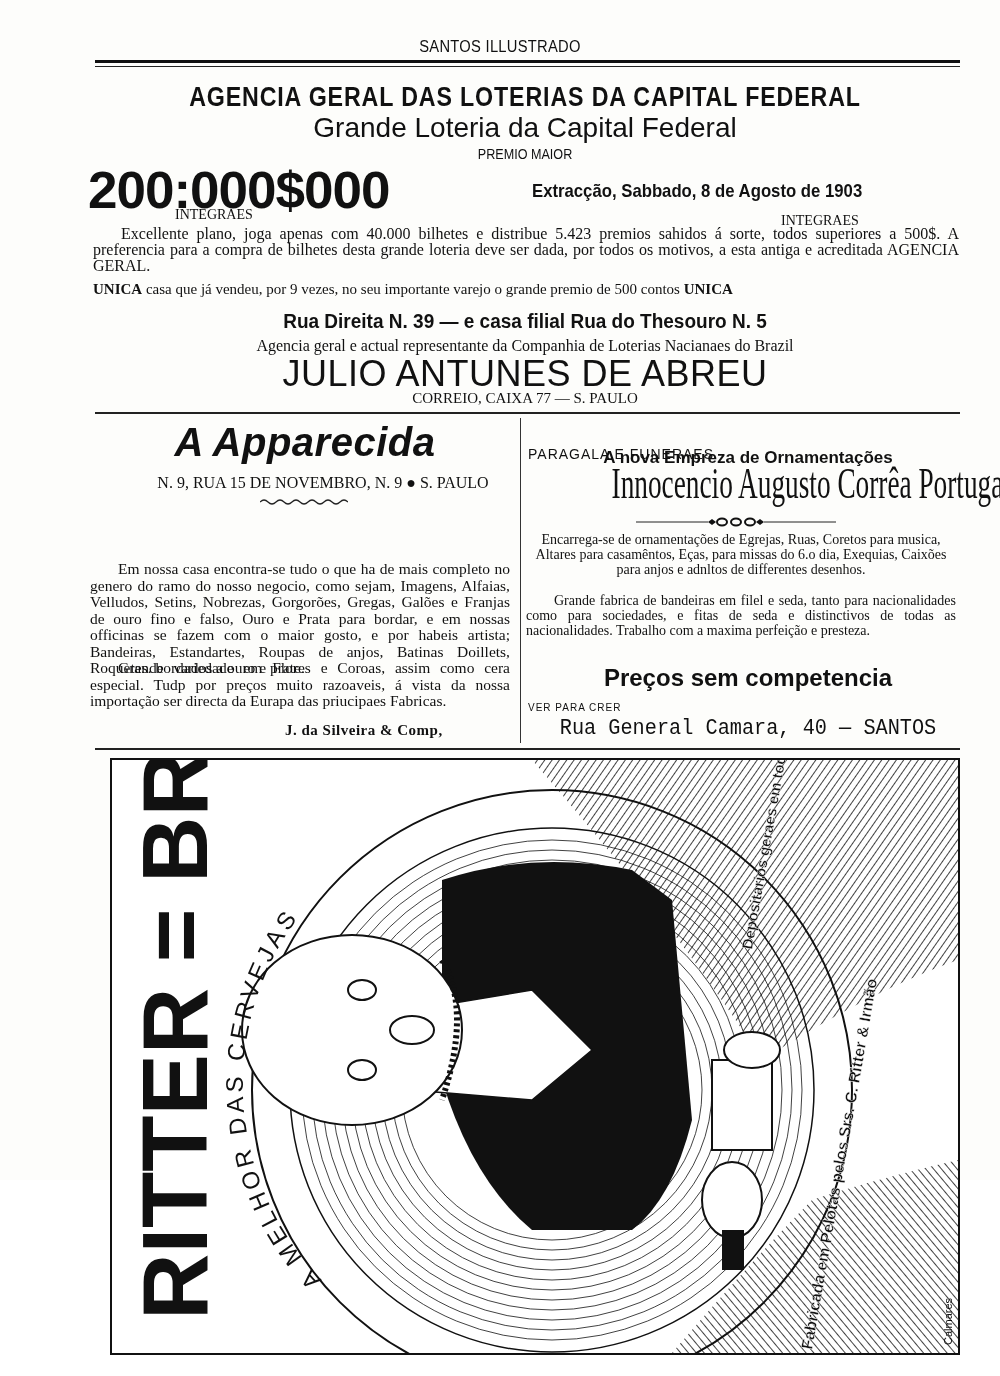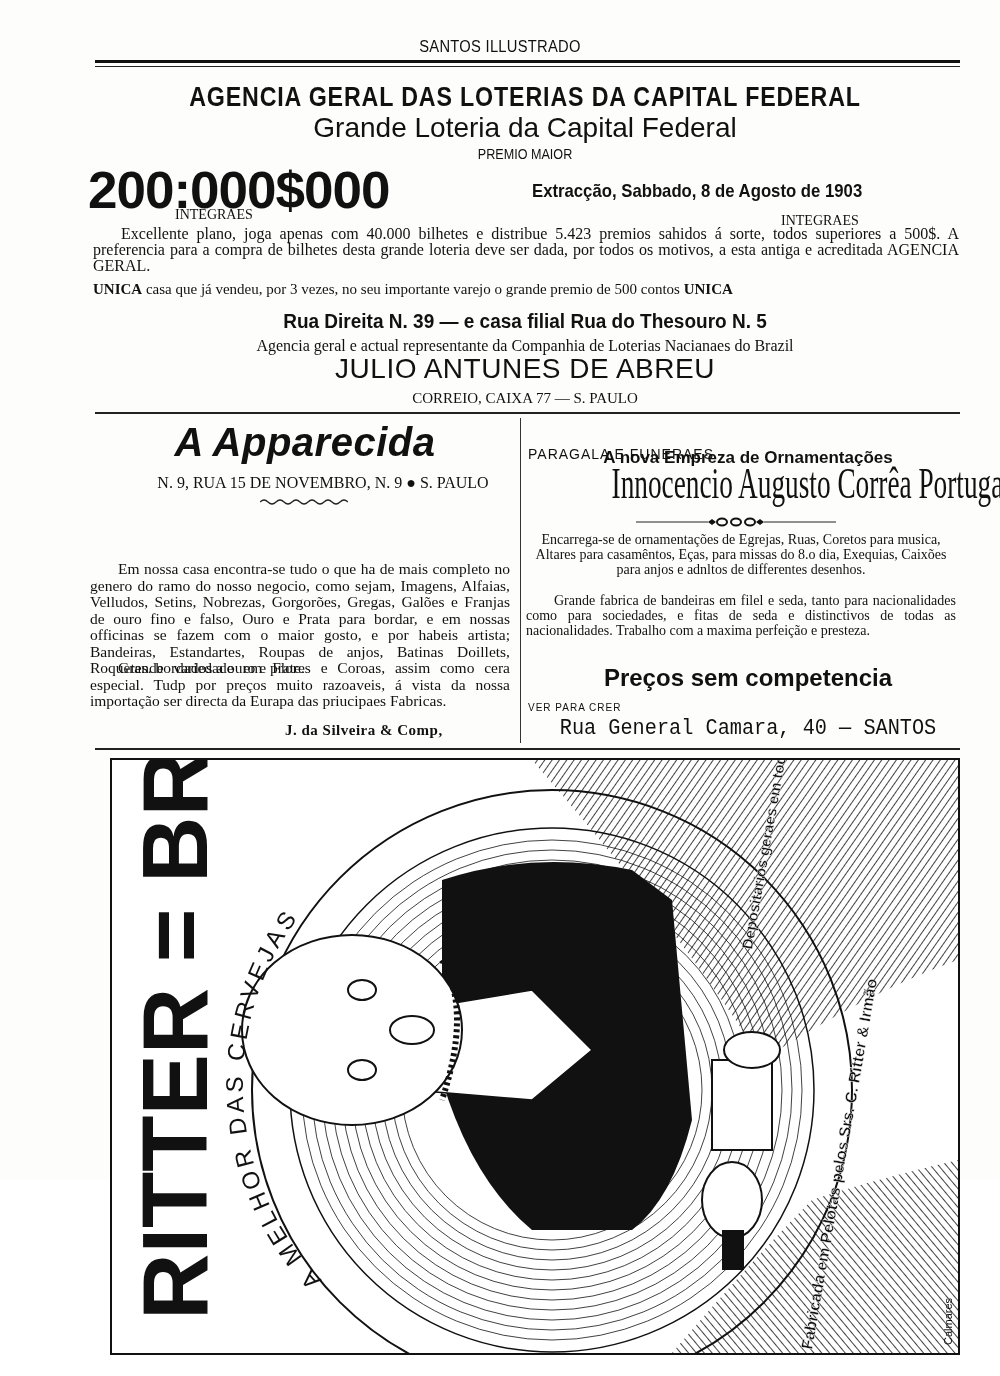--- a/index.html
+++ b/index.html
@@ -20,21 +20,21 @@
 
   .integ-l { position: absolute; left: 175px; top: 207px; font-size: 14px; }
   .integ-r { position: absolute; left: 781px; top: 213px; font-size: 14px; }
 
   .body-para { position: absolute; left: 93px; top: 226px; width: 866px; font-size: 16px; line-height: 16px; text-align: justify; text-indent: 28px; }
   .unica-line { position: absolute; left: 93px; top: 281px; width: 866px; font-size: 15px; white-space: nowrap; }
   .unica-line b { font-weight: bold; }
 
   .rua-direita { top: 310px; font-family: "Liberation Sans", sans-serif; font-weight: bold; font-size: 20px; transform: scaleX(0.95); }
   .agencia-rep { top: 337px; font-size: 16px; }
-  .julio { top: 353px; font-family: "Liberation Sans", sans-serif; font-size: 28px; letter-spacing: 0.5px; }
+  .julio { top: 353px; font-family: "Liberation Sans", sans-serif; font-size: 36px; letter-spacing: 0.5px; }
   .correio { top: 390px; font-size: 15px; }
 
   .col-divider { position: absolute; left: 520px; top: 418px; width: 1px; height: 325px; background: #333; }
 
   
   .apparecida-title { position: absolute; left: 90px; top: 420px; width: 430px; text-align: center; font-family: "Liberation Sans", sans-serif; font-weight: bold; font-size: 40px; font-style: italic; letter-spacing: 0.5px; }
   .apparecida-addr { position: absolute; left: 108px; top: 474px; width: 430px; text-align: center; font-size: 16px; white-space: nowrap; }
   .wavy { position: absolute; left: 260px; top: 498px; width: 88px; height: 8px; }
   .left-para { position: absolute; left: 90px; width: 420px; font-size: 15.5px; line-height: 16.5px; text-align: justify; }
   .left-para.p1 { top: 515px; text-indent: 28px; margin-top: 46px; }
@@ -68,21 +68,21 @@
 
   <section>
     <div class="center h-agencia">AGENCIA GERAL DAS LOTERIAS DA CAPITAL FEDERAL</div>
     <div class="center h-grande">Grande Loteria da Capital Federal</div>
     <div class="center premio">PREMIO MAIOR</div>
     <div class="big-amount">200:000$000</div>
     <div class="extraccao">Extracção, Sabbado, 8 de Agosto de 1903</div>
     <div class="integ-l">INTEGRAES</div>
     <div class="integ-r">INTEGRAES</div>
     <div class="body-para">Excellente plano, joga apenas com 40.000 bilhetes e distribue 5.423 premios sahidos á sorte, todos superiores a 500$. A preferencia para a compra de bilhetes desta grande loteria deve ser dada, por todos os motivos, a esta antiga e acreditada AGENCIA GERAL.</div>
-    <div class="unica-line"><b>UNICA</b><span> casa que já vendeu, por 3 vezes, no seu importante varejo o grande premio de 500 contos </span><b>UNICA</b></div>
+    <div class="unica-line"><b>UNICA</b><span> casa que já vendeu, por 9 vezes, no seu importante varejo o grande premio de 500 contos </span><b>UNICA</b></div>
     <div class="center rua-direita">Rua Direita N. 39 — e casa filial Rua do Thesouro N. 5</div>
     <div class="center agencia-rep">Agencia geral e actual representante da Companhia de Loterias Nacianaes do Brazil</div>
     <div class="center julio">JULIO ANTUNES DE ABREU</div>
     <div class="center correio">CORREIO, CAIXA 77 — S. PAULO</div>
   </section>
 
   <div class="rule-thin" style="top:412px; height:2px;"></div>
   <div class="col-divider"></div>
 
   <section>
@@ -102,21 +102,21 @@
     <div class="innocencio">Innocencio Augusto Corrêa Portugal</div>
     <svg class="ornament" viewBox="0 0 200 12">
       <line x1="0" y1="6" x2="72" y2="6" stroke="#222" stroke-width="1"></line>
       <line x1="128" y1="6" x2="200" y2="6" stroke="#222" stroke-width="1"></line>
       <polygon points="72,6 76,3 80,6 76,9" fill="#111"></polygon>
       <ellipse cx="86" cy="6" rx="5" ry="3.5" fill="none" stroke="#111" stroke-width="2"></ellipse>
       <ellipse cx="100" cy="6" rx="5" ry="3.5" fill="none" stroke="#111" stroke-width="2"></ellipse>
       <ellipse cx="114" cy="6" rx="5" ry="3.5" fill="none" stroke="#111" stroke-width="2"></ellipse>
       <polygon points="120,6 124,3 128,6 124,9" fill="#111"></polygon>
     </svg>
-    <div class="right-para p1">Encarrega-se de ornamentações de Egrejas, Ruas, Coretos para musica, Altares para casamêntos, Eças, para missas do 8.o dia, Exequias, Caixões para anjos e adnltos de differentes desenhos.</div>
+    <div class="right-para p1">Encarrega-se de ornamentações de Egrejas, Ruas, Coretos para musica, Altares para casamêntos, Eças, para missas do 6.o dia, Exequias, Caixões para anjos e adnltos de differentes desenhos.</div>
     <div class="right-para p2">Grande fabrica de bandeiras em filel e seda, tanto para nacionalidades como para sociedades, e fitas de seda e distinctivos de todas as nacionalidades. Trabalho com a maxima perfeição e presteza.</div>
     <div class="precos">Preços sem competencia</div>
     <div class="ver-para">VER PARA CRER</div>
     <div class="rua-general">Rua General Camara, 40 — SANTOS</div>
   </section>
 
   <div class="rule-thin" style="top:748px; height:2px;"></div>
 
   <figure class="illus-frame" style="margin:0;">
     <svg width="846" height="593" viewBox="0 0 846 593">

